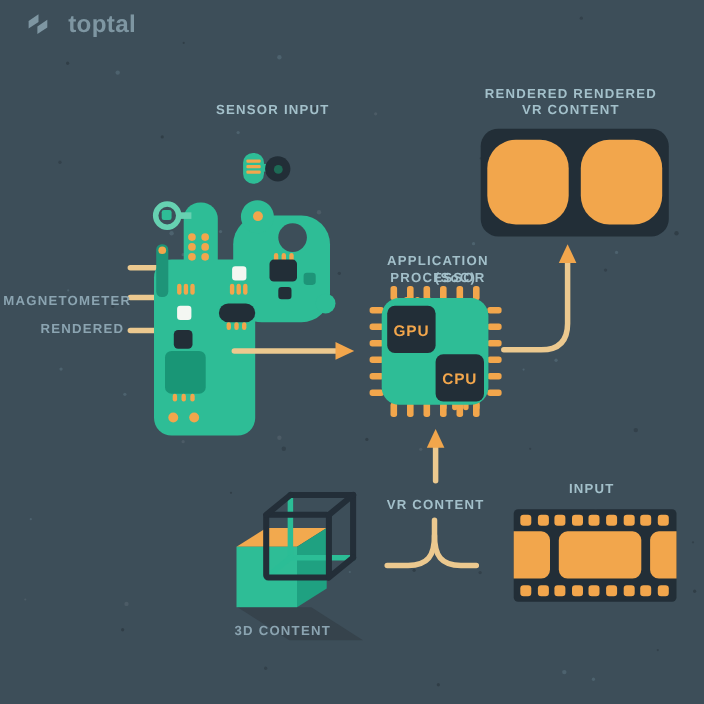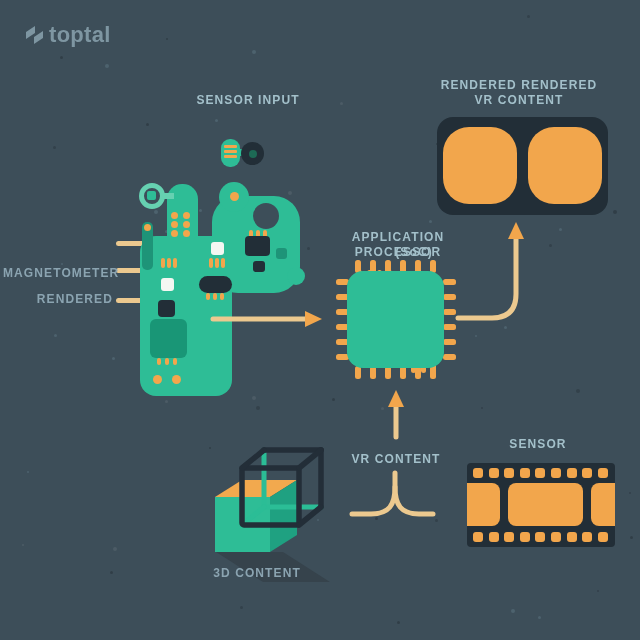--- a/index.html
+++ b/index.html
@@ -20,21 +20,21 @@
   .wire{position:absolute;background:var(--tan);height:5px;border-radius:2.5px;z-index:2;}
   .chipblock{position:absolute;background:var(--dark);border-radius:7px;z-index:4;
              display:flex;align-items:center;justify-content:center;
              color:var(--orange);font-weight:700;font-size:14px;letter-spacing:.8px;}
   .lens{position:absolute;background:var(--orange);border-radius:26px;z-index:4;}
   .filmhole{position:absolute;background:var(--orange);border-radius:3px;z-index:5;}
   .frame{position:absolute;background:var(--orange);border-radius:8px;top:20px;height:43px;z-index:4;}
   svg.overlay{position:absolute;left:0;top:0;z-index:5;pointer-events:none;}
   .tanline{stroke:var(--tan);stroke-width:5;stroke-linecap:round;fill:none;}
   .head{fill:var(--orange);}
-  #logo{position:absolute;left:25px;top:22px;display:flex;align-items:center;gap:4px;z-index:6;cursor:pointer;}
+  #logo{position:absolute;left:25px;top:9px;display:flex;align-items:center;gap:17px;z-index:6;cursor:pointer;}
   #logo span{color:var(--logo);font-size:22px;font-weight:600;letter-spacing:.3px;line-height:26px;}
 </style>
 </head>
 <body>
 
 <div id="stage">
 
   <div id="logo">
     <svg width="20" height="22" viewBox="0 0 20 22">
       <polygon points="1,8 10,2 10,9 1,15" fill="#7e96a2"></polygon>
@@ -43,21 +43,21 @@
     <span>toptal</span>
   </div>
 
   <div class="lbl" style="left:168px;top:93px;width:160px">SENSOR INPUT</div>
   <div class="lbl" style="left:308px;top:230px;width:180px">APPLICATION PROCESSOR</div>
   <div class="lbl" style="left:324px;top:245px;width:180px">(SoC)</div>
   <div class="lbl" style="left:429px;top:78px;width:180px">RENDERED RENDERED</div>
   <div class="lbl" style="left:429px;top:93px;width:180px">VR CONTENT</div>
   <div class="lbl" style="left:326px;top:452px;width:140px">VR CONTENT</div>
   <div class="lbl dim" style="left:177px;top:566px;width:160px">3D CONTENT</div>
-  <div class="lbl" style="left:463px;top:437px;width:150px">SENSOR</div>
+  <div class="lbl" style="left:463px;top:437px;width:150px">INPUT</div>
 
   <div class="lbl dim right" style="left:3px;top:266px;width:110px">MAGNETOMETER</div>
   <div class="lbl dim right" style="left:3px;top:292px;width:110px">RENDERED</div>
   <div class="wire" style="left:116px;top:241px;width:36px"></div>
   <div class="wire" style="left:116px;top:268px;width:36px"></div>
   <div class="wire" style="left:116px;top:298px;width:36px"></div>
 
   <div class="comp green" style="left:221px;top:139px;width:19px;height:28px;border-radius:9px"></div>
   <div class="comp orange" style="left:224px;top:145px;width:13px;height:3px;border-radius:1px"></div>
   <div class="comp orange" style="left:224px;top:150px;width:13px;height:3px;border-radius:1px"></div>
@@ -108,20 +108,22 @@
   <div class="comp orange" style="left:220px;top:293px;width:4px;height:7px;border-radius:2px"></div>
   <div class="comp dark" style="left:158px;top:300px;width:17px;height:17px;border-radius:4px"></div>
   <div class="comp" style="left:150px;top:319px;width:37px;height:39px;border-radius:6px;background:var(--green_deep)"></div>
   <div class="comp orange" style="left:157px;top:358px;width:4px;height:7px;border-radius:2px"></div>
   <div class="comp orange" style="left:165px;top:358px;width:4px;height:7px;border-radius:2px"></div>
   <div class="comp orange" style="left:173px;top:358px;width:4px;height:7px;border-radius:2px"></div>
   <div class="comp orange" style="left:153px;top:375px;width:9px;height:9px;border-radius:50%"></div>
   <div class="comp orange" style="left:172px;top:375px;width:9px;height:9px;border-radius:50%"></div>
 
   <div class="comp green" id="soc" style="left:347px;top:271px;width:97px;height:97px;border-radius:16px;z-index:3"></div>
+  <div class="chipblock" style="left:352px;top:278px;width:44px;height:43px">GPU</div>
+  <div class="chipblock" style="left:396px;top:322px;width:44px;height:43px">CPU</div>
 
   <div class="comp dark" style="left:437px;top:117px;width:171px;height:98px;border-radius:16px;z-index:3"></div>
   <div class="lens" style="left:443px;top:127px;width:74px;height:77px"></div>
   <div class="lens" style="left:528px;top:127px;width:74px;height:77px"></div>
 
   <div class="comp dark" id="film" style="left:467px;top:463px;width:148px;height:84px;border-radius:4px;overflow:hidden;z-index:3">
     <div class="frame" style="left:-8px;width:41px"></div>
     <div class="frame" style="left:41px;width:75px"></div>
     <div class="frame" style="left:124px;width:40px"></div>
   <div class="filmhole" style="left:6px;top:5px;width:10px;height:10px"></div>

